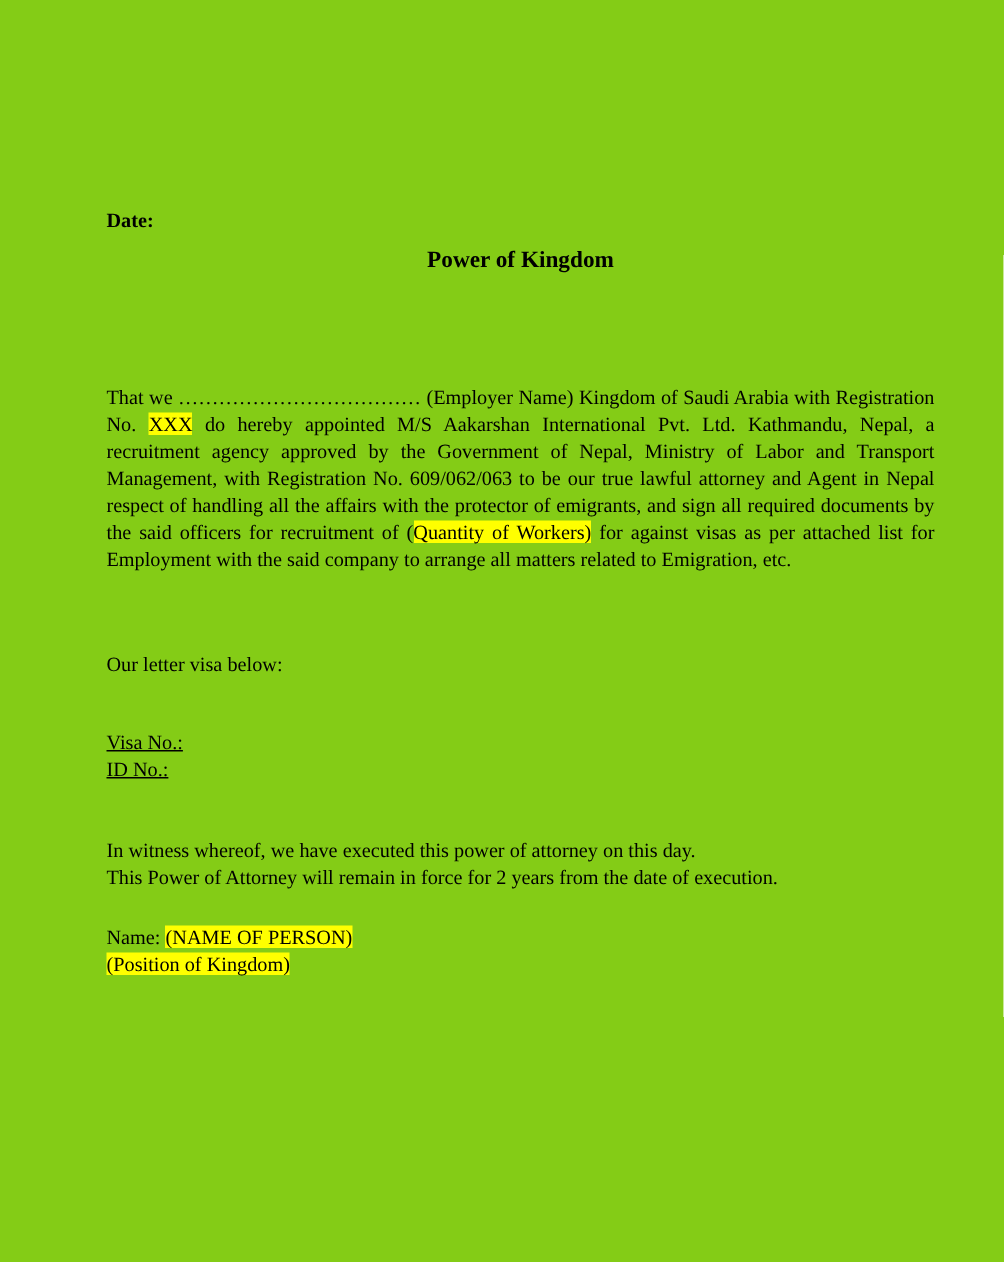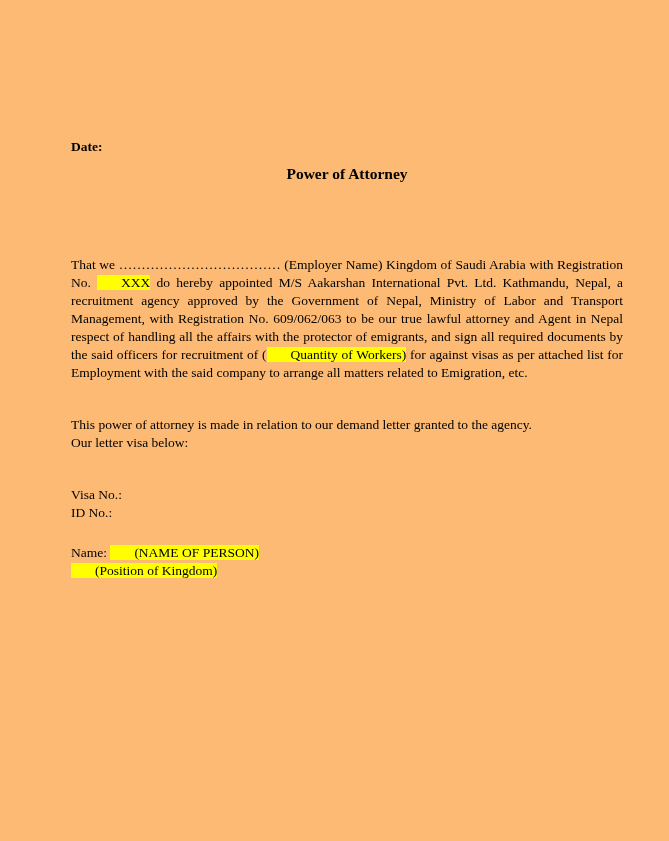--- a/index.html
+++ b/index.html
@@ -5,21 +5,21 @@
   html, body {
     margin: 0;
     padding: 0;
     background: #ffffff;
   }
   .page {
     position: relative;
     width: 669px;
     height: 841px;
     box-sizing: border-box;
-    background: #fdba74;
+    background: #84cc16;
     color: #000000;
     font-family: "Liberation Serif", "DejaVu Serif", serif;
     font-size: 13.5px;
     line-height: 18px;
     padding: 138px 46px 0 71px;
     overflow: hidden;
   }
   p { margin: 0; padding: 0; }
   .bold { font-weight: normal; }
   .date-line {
@@ -31,39 +31,39 @@
     font-weight: bold;
     line-height: 20px;
     text-align: center;
     margin: 8px 0 0 0;
   }
   .para-main {
     margin-top: 72px;
     text-align: justify;
   }
   .para-relation { margin-top: 34px; }
-  .para-visa     { margin-top: 34px; }
+  .para-visa     { margin-top: 34px; text-decoration: underline; }
   .para-witness  { margin-top: 36px; }
   .para-name     { margin-top: 22px; }
   .hl {
     background: var(--hl, #ffff00);
-    padding-left: 24px;
   }
 </style>
 </head>
 <body>
 
 <div class="page">
 
   <p class="date-line">Date:</p>
 
-  <p class="doc-title">Power of Attorney</p>
+  <p class="doc-title">Power of Kingdom</p>
 
   <p class="para-main"><span>That we ……………………………… (Employer Name) Kingdom of Saudi Arabia with Registration No. </span><span class="hl">XXX</span><span> do hereby appointed M/S </span><span class="bold">Aakarshan International Pvt. Ltd.</span><span> Kathmandu, Nepal, a recruitment agency approved by the Government of Nepal, Ministry of Labor and Transport Management, with Registration No. 609/062/063 to be our true lawful attorney and Agent in Nepal respect of handling all the affairs with the protector of emigrants, and sign all required documents by the said officers for recruitment of (</span><span class="hl">Quantity of Workers)</span><span> for against visas as per attached list for Employment with the said company to arrange all matters related to Emigration, etc.</span></p>
 
-  <p class="para-relation"><span>This power of attorney is made in relation to our demand letter granted to the agency.</span><br><span>Our letter visa below:</span></p>
+  <p class="para-relation"><br><span>Our letter visa below:</span></p>
 
   <p class="para-visa"><span>Visa No.:</span><br><span>ID No.:</span></p>
 
+  <p class="para-witness"><span>In witness whereof, we have executed this power of attorney on this day.</span><br><span>This Power of Attorney will remain in force for 2 years from the date of execution.</span></p>
 
   <p class="para-name"><span>Name: </span><span class="hl">(NAME OF PERSON)</span><br><span class="hl">(Position of Kingdom)</span></p>
 
 </div>
 
 </body></html>

